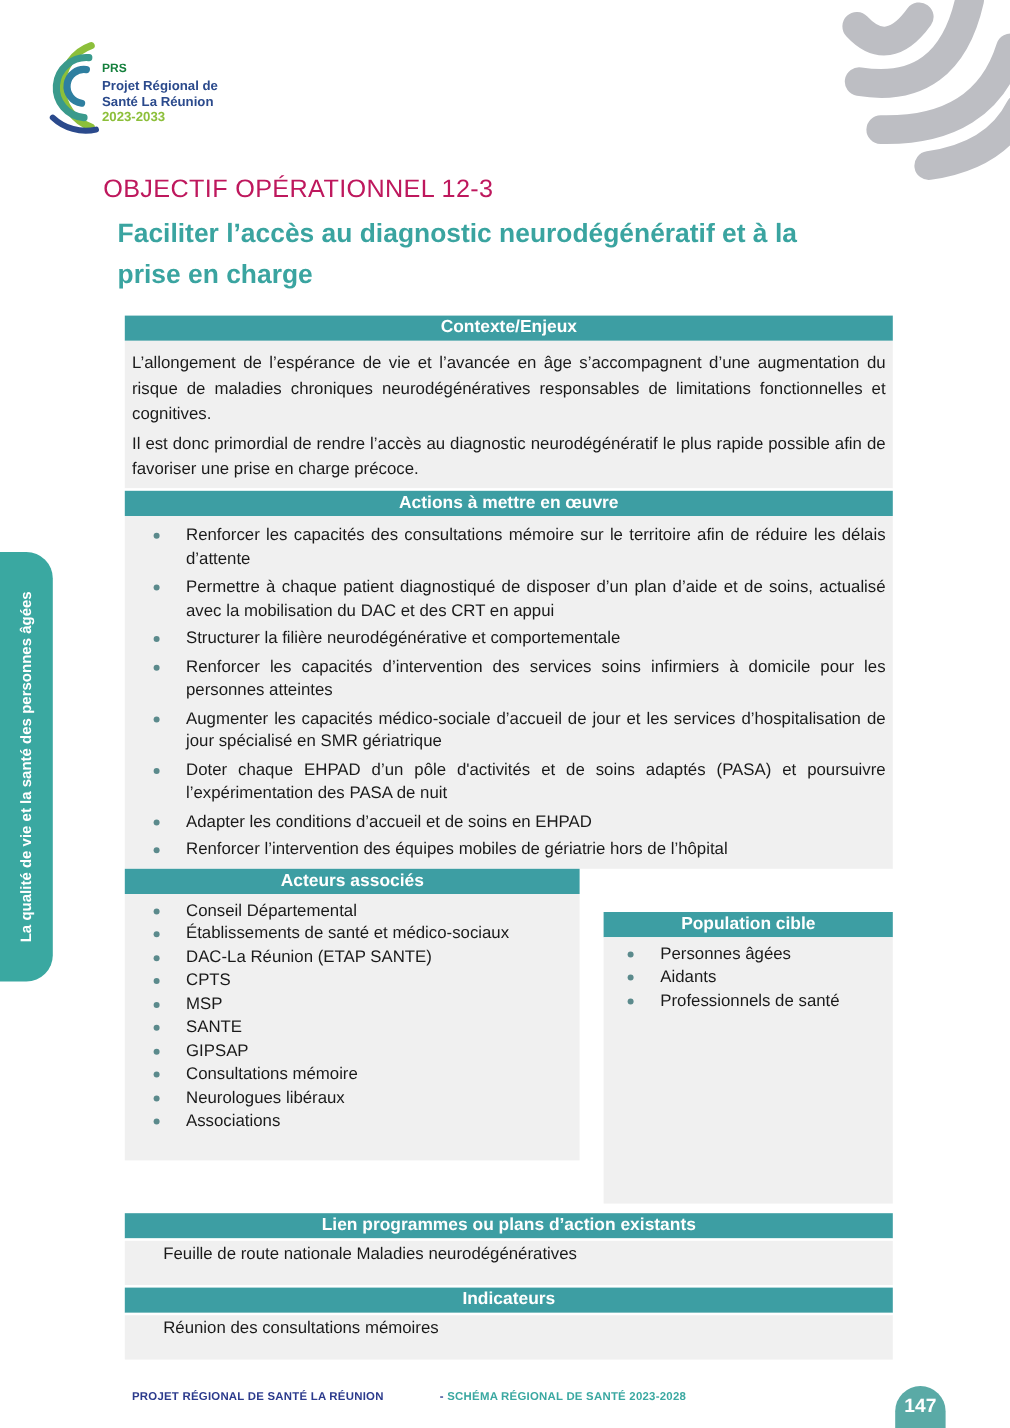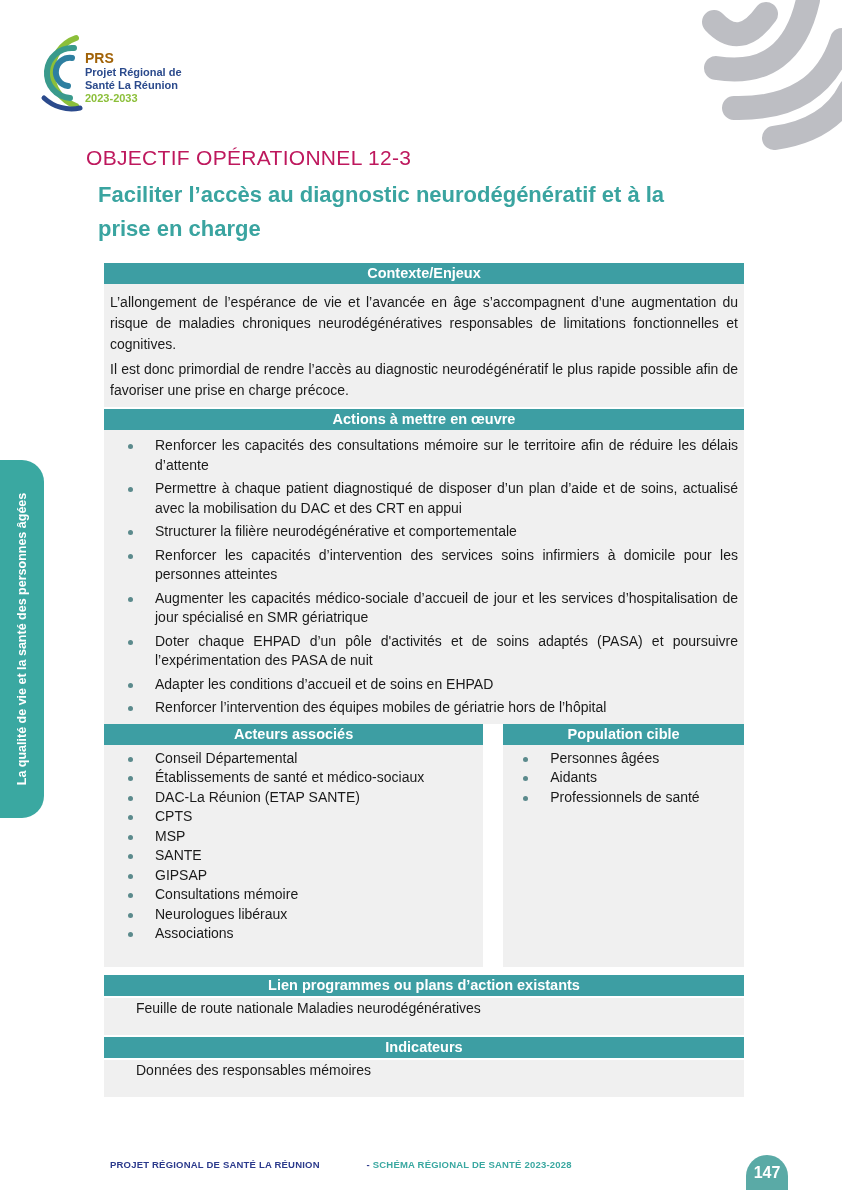--- a/index.html
+++ b/index.html
@@ -2,21 +2,21 @@
 <html><head>
 <meta charset="utf-8">
 <style>
   * { box-sizing: border-box; margin: 0; padding: 0; }
   html, body { width: 842px; height: 1190px; background: #ffffff; overflow: hidden; }
   body { position: relative; font-family: "Liberation Sans", "DejaVu Sans", sans-serif; color: #1a1a1a; }
 
   .logo { position: absolute; left: 24px; top: 28px; width: 180px; height: 86px; }
   .logo svg { position: absolute; left: 0; top: 0; }
   .logo-text { position: absolute; left: 61px; top: 22px; line-height: 13px; }
-  .logo-prs { font-weight: bold; font-size: 14px; color: #a16207; line-height: 16px; }
+  .logo-prs { font-weight: bold; font-size: 10px; color: #15803d; line-height: 16px; }
   .logo-line { font-weight: bold; font-size: 11px; color: #2b4a8c; }
   .logo-years { font-weight: bold; font-size: 11px; color: #8cbf3a; }
 
   .deco { position: absolute; right: 0; top: 0; }
 
   .obj-code { position: absolute; left: 86px; top: 146px; font-size: 21px; color: #be185d; letter-spacing: 0.3px; }
   .obj-title { position: absolute; left: 98px; top: 178px; width: 600px; font-size: 22px; font-weight: bold; color: #3aa4a0; line-height: 34px; }
 
   .side-tab { position: absolute; left: 0; top: 460px; width: 44px; height: 358px; background: #3aa8a1; border-radius: 0 22px 22px 0; }
   .side-tab span { position: absolute; left: 50%; top: 50%; transform: translate(-50%, -50%) rotate(-90deg); white-space: nowrap; color: #ffffff; font-size: 12.5px; font-weight: bold; }
@@ -28,21 +28,21 @@
 
   .ctx { padding: 8px 6px 6px 6px; font-size: 14px; line-height: 21px; text-align: justify; }
   .ctx p + p { margin-top: 4px; }
 
   ul.actions { list-style: none; padding: 6px 6px 2px 24px; }
   ul.actions li { position: relative; padding-left: 27px; font-weight: normal; font-size: 14px; line-height: 19.5px; margin-bottom: 4px; text-align: justify; }
   ul.actions li::before, ul.plain li::before { content: ""; position: absolute; left: 0; top: 8px; width: 5px; height: 5px; border-radius: 50%; background: #5b8a8c; }
 
   .two-col { display: flex; gap: 20px; }
   .col-a { width: 389px; }
-  .col-b { width: 247px; }
+  .col-b { width: 247px; margin-top: 36px; }
   .col-body { height: 222px; }
   ul.plain { list-style: none; padding: 4px 4px 0 24px; }
   .col-b ul.plain { padding-left: 20px; }
   ul.plain li { position: relative; padding-left: 27px; font-size: 14px; line-height: 19.5px; }
 
   .simple { padding: 0 32px; font-size: 14px; height: 37px; line-height: 21px; }
 
   .footer { position: absolute; left: 66px; top: 1159px; font-size: 9.5px; font-weight: bold; letter-spacing: 0.2px; }
   .footer .f1 { color: #2b3a8c; padding-left: 44px; }
   .footer .f2 { color: #3aa8a1; }
@@ -132,19 +132,19 @@
     </div>
   </div>
 
   <div style="height:8px;"></div>
   <div class="hdr">Lien programmes ou plans d’action existants</div>
   <div class="gap"></div>
   <div class="cell simple">Feuille de route nationale Maladies neurodégénératives</div>
   <div class="gap"></div>
   <div class="hdr">Indicateurs</div>
   <div class="gap"></div>
-  <div class="cell simple">Données des responsables mémoires</div>
+  <div class="cell simple">Réunion des consultations mémoires</div>
 </div>
 
 <div class="footer">
   <span class="f1">PROJET RÉGIONAL DE SANTÉ LA RÉUNION</span><span class="f1"> - </span><span class="f2">SCHÉMA RÉGIONAL DE SANTÉ 2023-2028</span>
 </div>
 <div class="page-num">147</div>
 
 </body></html>

